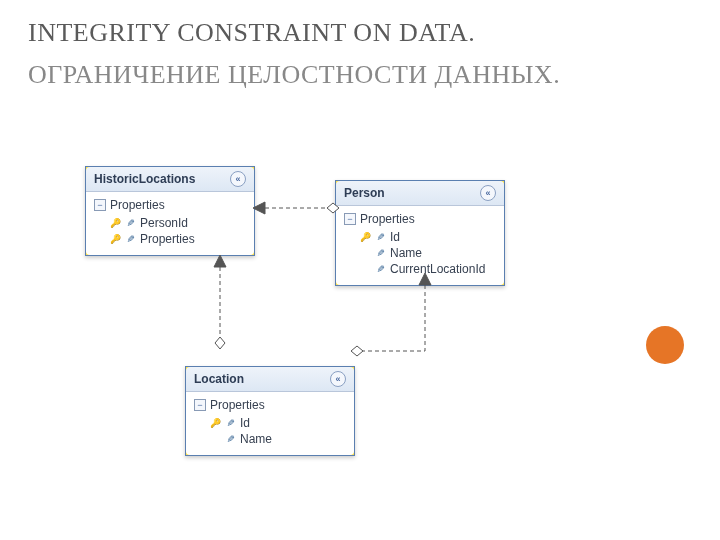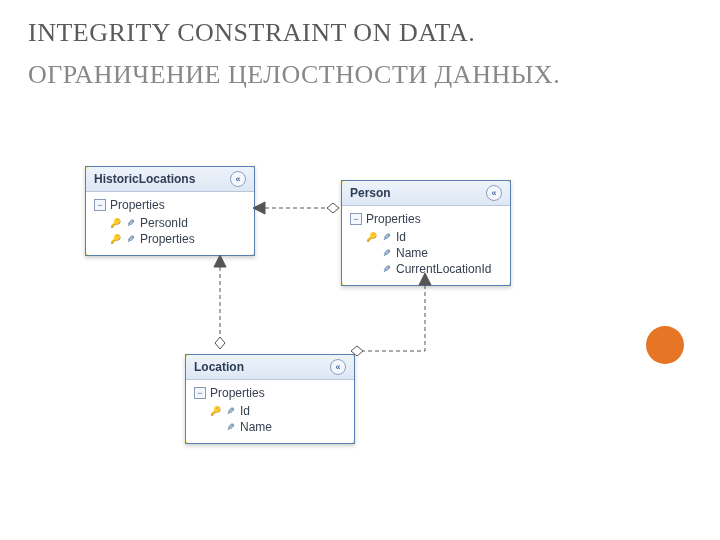--- a/index.html
+++ b/index.html
@@ -176,21 +176,21 @@
         <span>PersonId</span>
       </div>
       <div class="prop-row">
         <span class="key-icon">🔑</span>
         <span class="prop-icon">✎</span>
         <span>Properties</span>
       </div>
     </div>
   </div>
 
-  <div class="entity" style="left:256px; top:20px;">
+  <div class="entity" style="left:250px; top:20px;">
     <div class="ent-title">
       <span>Person</span>
       <span class="chev">«</span>
     </div>
     <div class="body">
       <div class="section-label">
         <span class="collapse-box">−</span>
         <span>Properties</span>
       </div>
       <div class="prop-row">
@@ -204,21 +204,21 @@
         <span>Name</span>
       </div>
       <div class="prop-row">
         <span class="key-icon"></span>
         <span class="prop-icon">✎</span>
         <span>CurrentLocationId</span>
       </div>
     </div>
   </div>
 
-  <div class="entity" style="left:100px; top:194px;">
+  <div class="entity" style="left:100px; top:206px;">
     <div class="ent-title">
       <span>Location</span>
       <span class="chev">«</span>
     </div>
     <div class="body">
       <div class="section-label">
         <span class="collapse-box">−</span>
         <span>Properties</span>
       </div>
       <div class="prop-row">

